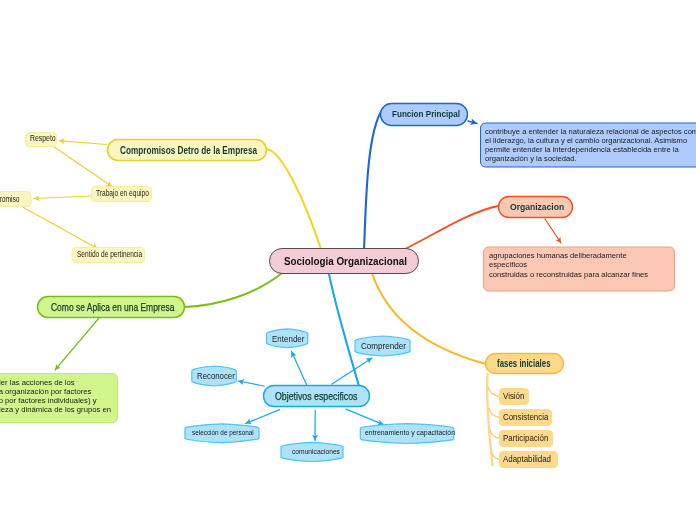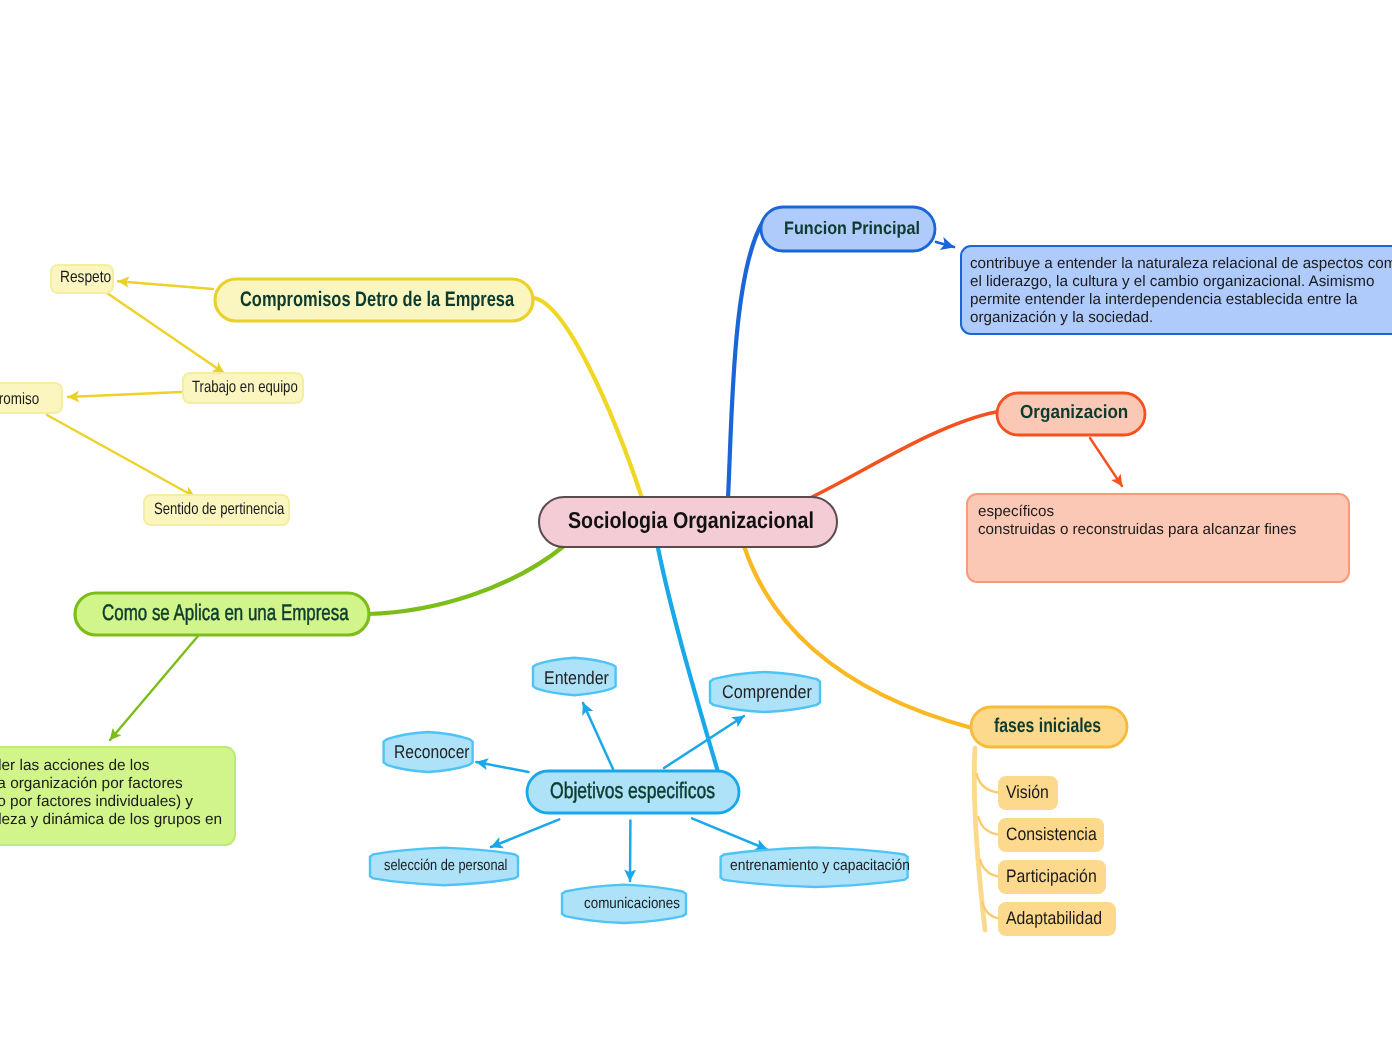--- a/index.html
+++ b/index.html
@@ -126,20 +126,21 @@
 
     <div class="lbl" style="left:51px;top:301.5px;font-size:11.2px;color:#0d3b2e;-webkit-text-stroke:0.25px #0d3b2e;transform:scaleX(0.757);transform-origin:left top">Como se Aplica en una Empresa</div>
 
     <div class="note" style="left:485px;top:126.5px;font-size:7.6px;color:#1a1a1a;line-height:9.2px;">
       <div class="ln">contribuye a entender la naturaleza relacional de aspectos como</div>
       <div class="ln">el liderazgo, la cultura y el cambio organizacional. Asimismo</div>
       <div class="ln">permite entender la interdependencia establecida entre la</div>
       <div class="ln">organización y la sociedad.</div>
     </div>
     <div class="note" style="left:489px;top:250.5px;font-size:7.6px;color:#1a1a1a;line-height:9.7px;">
+      <div class="ln">agrupaciones humanas deliberadamente</div>
       <div class="ln">específicos</div>
       <div class="ln">construidas o reconstruidas para alcanzar fines</div>
     </div>
     <div class="note" style="left:-74px;top:377.5px;font-size:7.7px;color:#1a1a1a;line-height:9.2px;">
       <div class="ln">Es util para comprender las acciones de los</div>
       <div class="ln">individuos dentro de la organización por factores</div>
       <div class="ln">organizacionales (y no por factores individuales) y</div>
       <div class="ln">comprender la naturaleza y dinámica de los grupos en</div>
     </div>
   </div>

